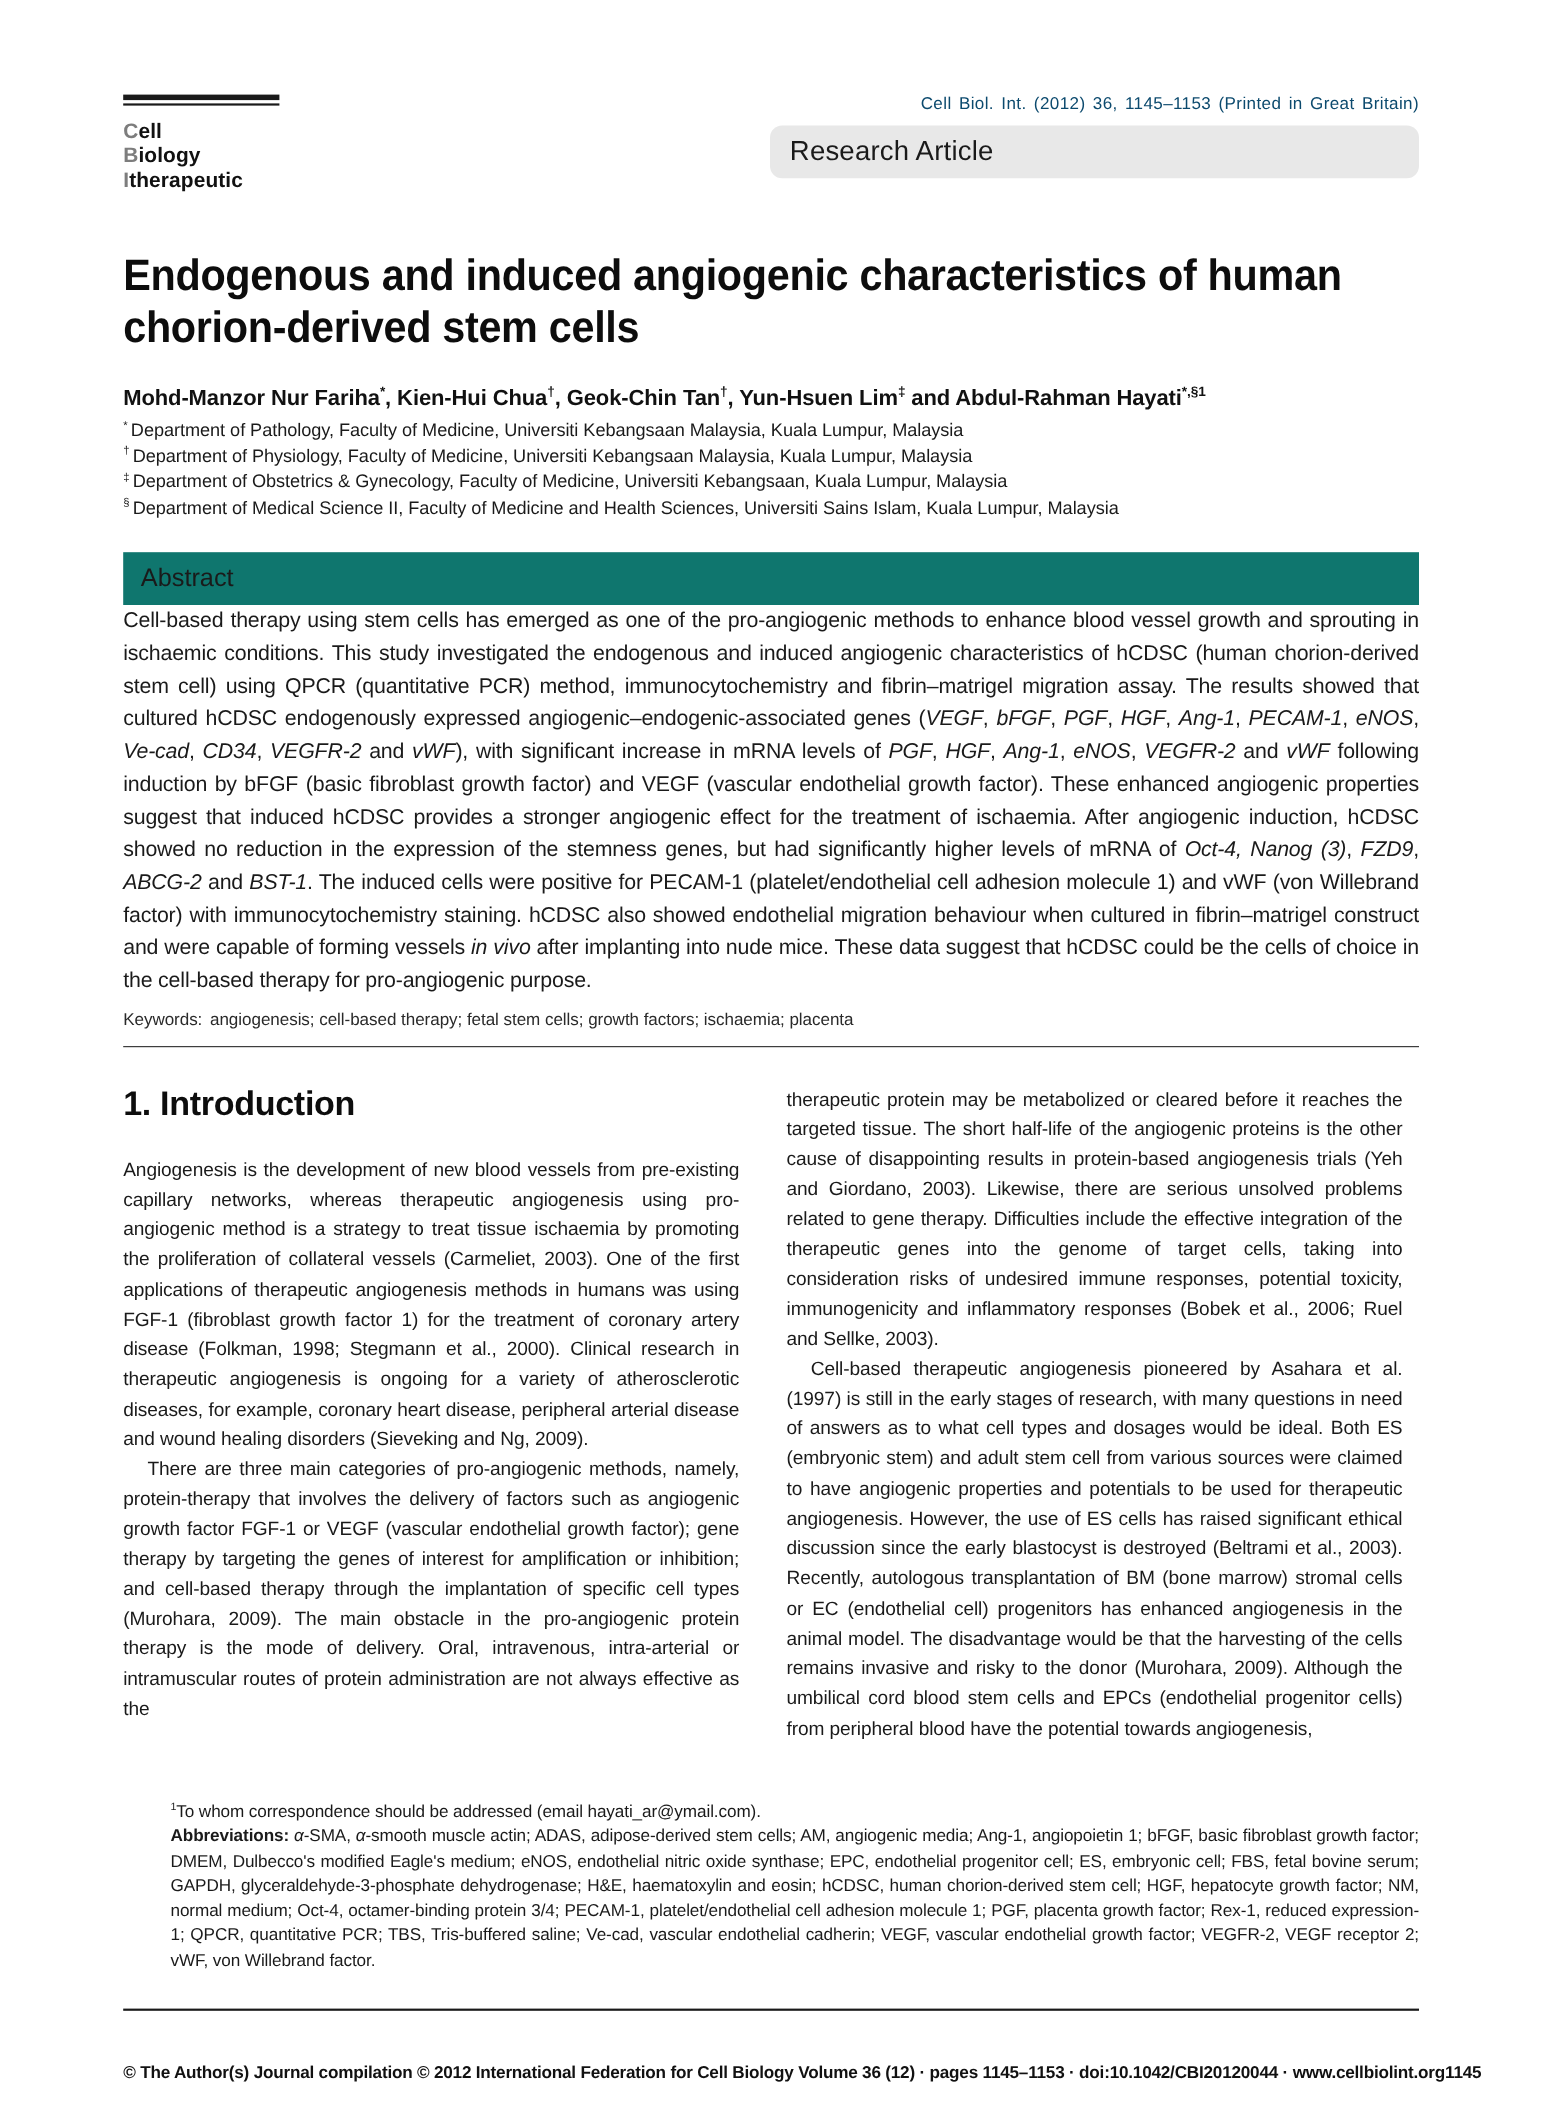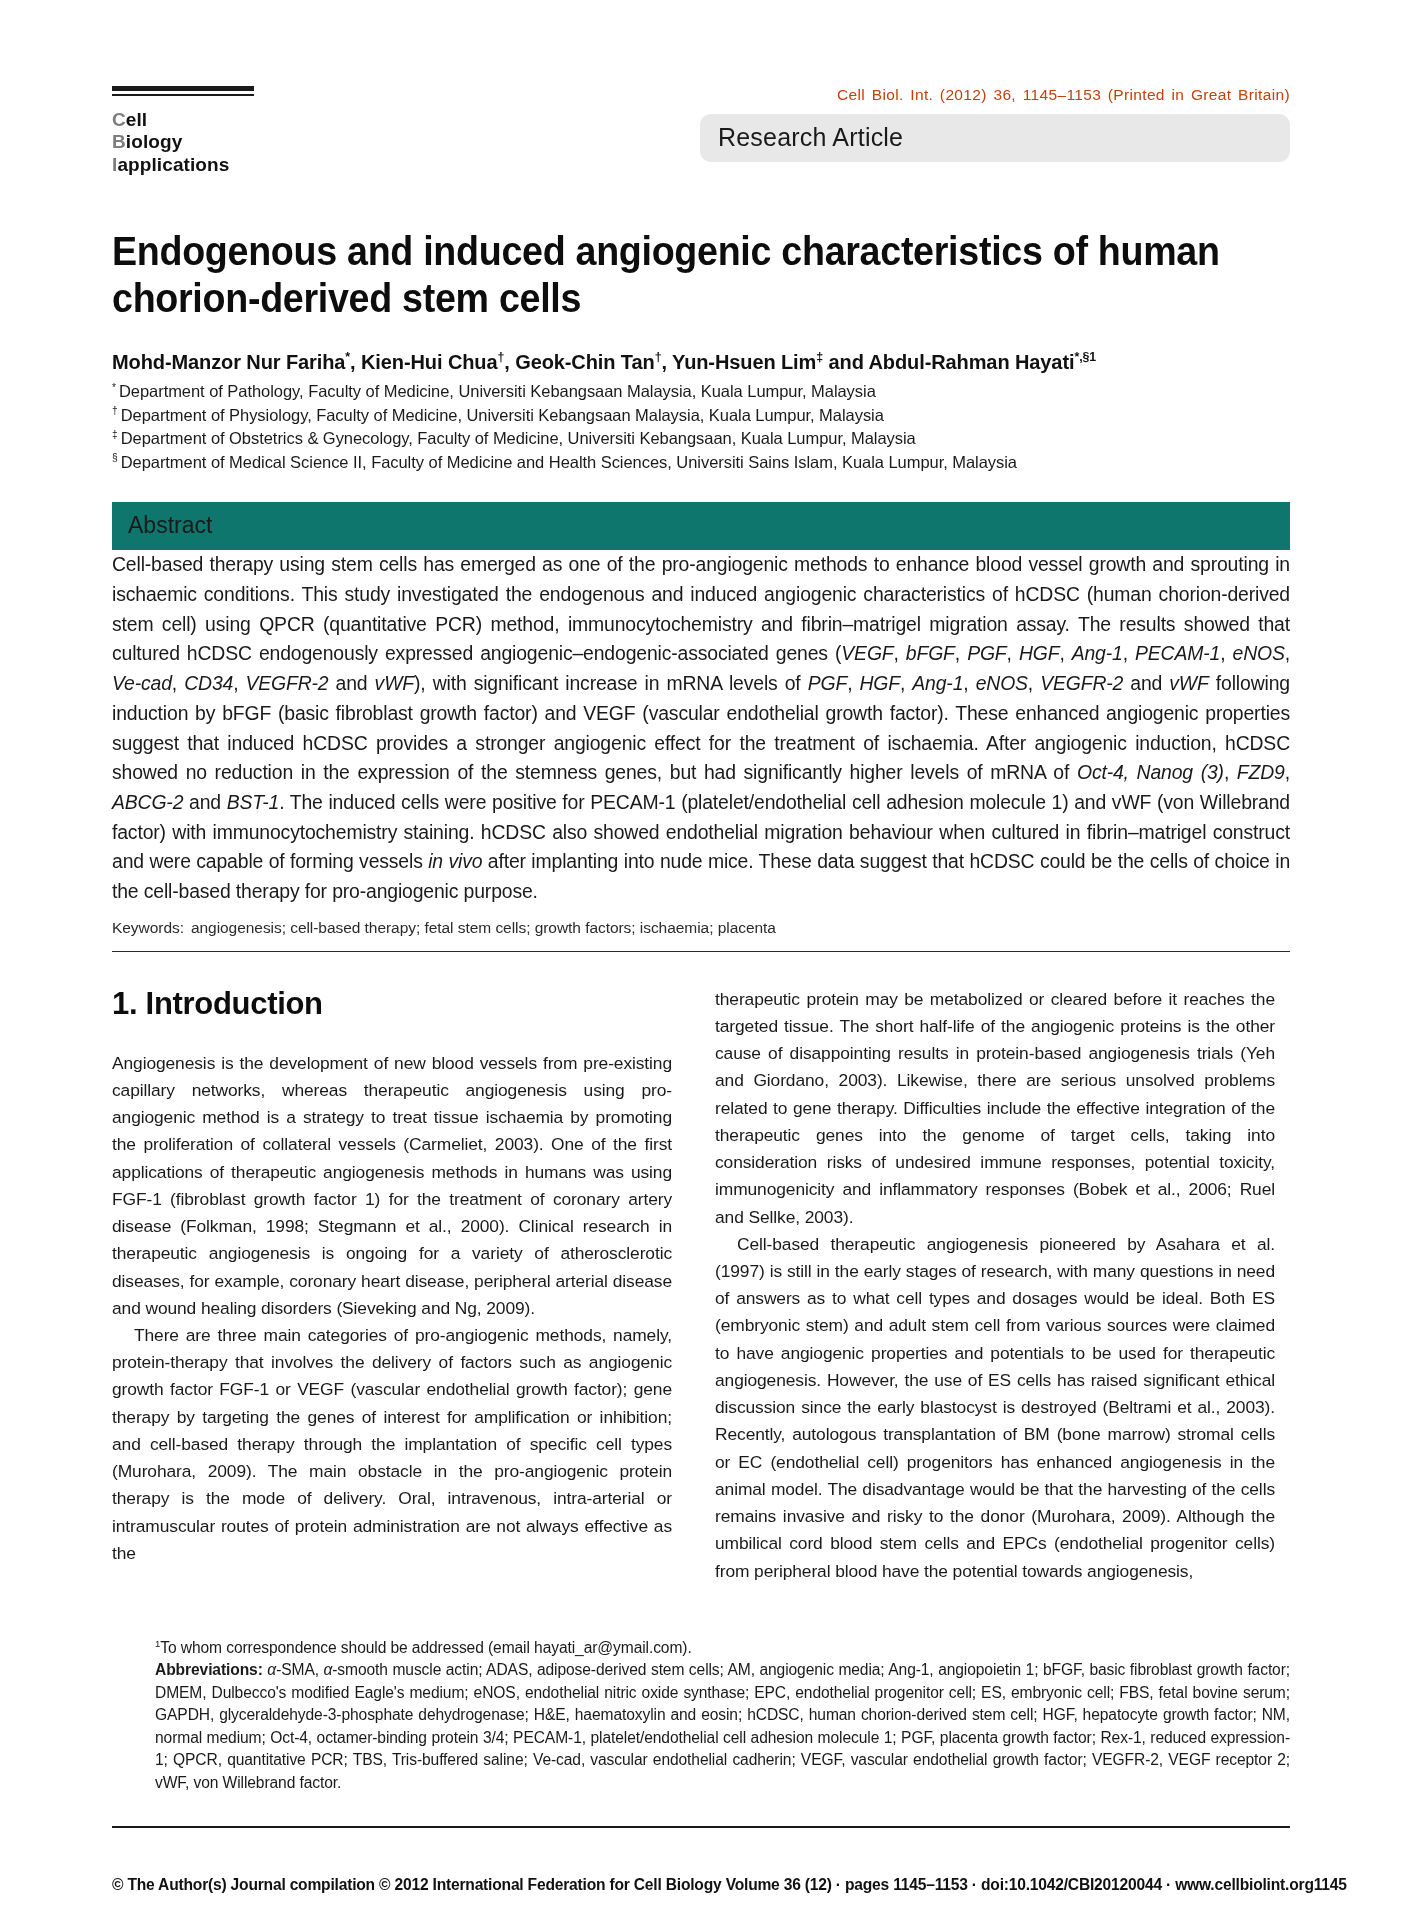--- a/index.html
+++ b/index.html
@@ -61,21 +61,21 @@
   .logo-line .cap {
     color: #7d7d7d;
   }
   .header-right {
     flex: 0 0 auto;
     width: 590px;
     text-align: right;
   }
   .citation-line {
     font-size: 15.5px;
-    color: #c2410c;
+    color: #0c4a6e;
     letter-spacing: 0.35px;
     word-spacing: 2px;
     margin-bottom: 10px;
     white-space: nowrap;
   }
   .article-type-band {
     background: #e8e8e8;
     text-align: left;
     padding: 9px 0 10px 18px;
     font-size: 25px;
@@ -227,21 +227,21 @@
 <div class="page">
   <div class="content">
 
     <div class="masthead-row">
 
       <div class="journal-logo">
         <div class="logo-rule-thick"></div>
         <div class="logo-rule-thin"></div>
         <div class="logo-line"><span class="cap">C</span><span>ell</span></div>
         <div class="logo-line"><span class="cap">B</span><span>iology</span></div>
-        <div class="logo-line"><span class="cap">I</span><span>applications</span></div>
+        <div class="logo-line"><span class="cap">I</span><span>therapeutic</span></div>
       </div>
 
       <div class="header-right">
         <div class="citation-line">Cell Biol. Int. (2012) 36, 1145–1153 (Printed in Great Britain)</div>
         <div class="article-type-band">Research Article</div>
       </div>
 
     </div>
 
     <h1 class="title">Endogenous and induced angiogenic characteristics of human chorion-derived stem cells</h1>

